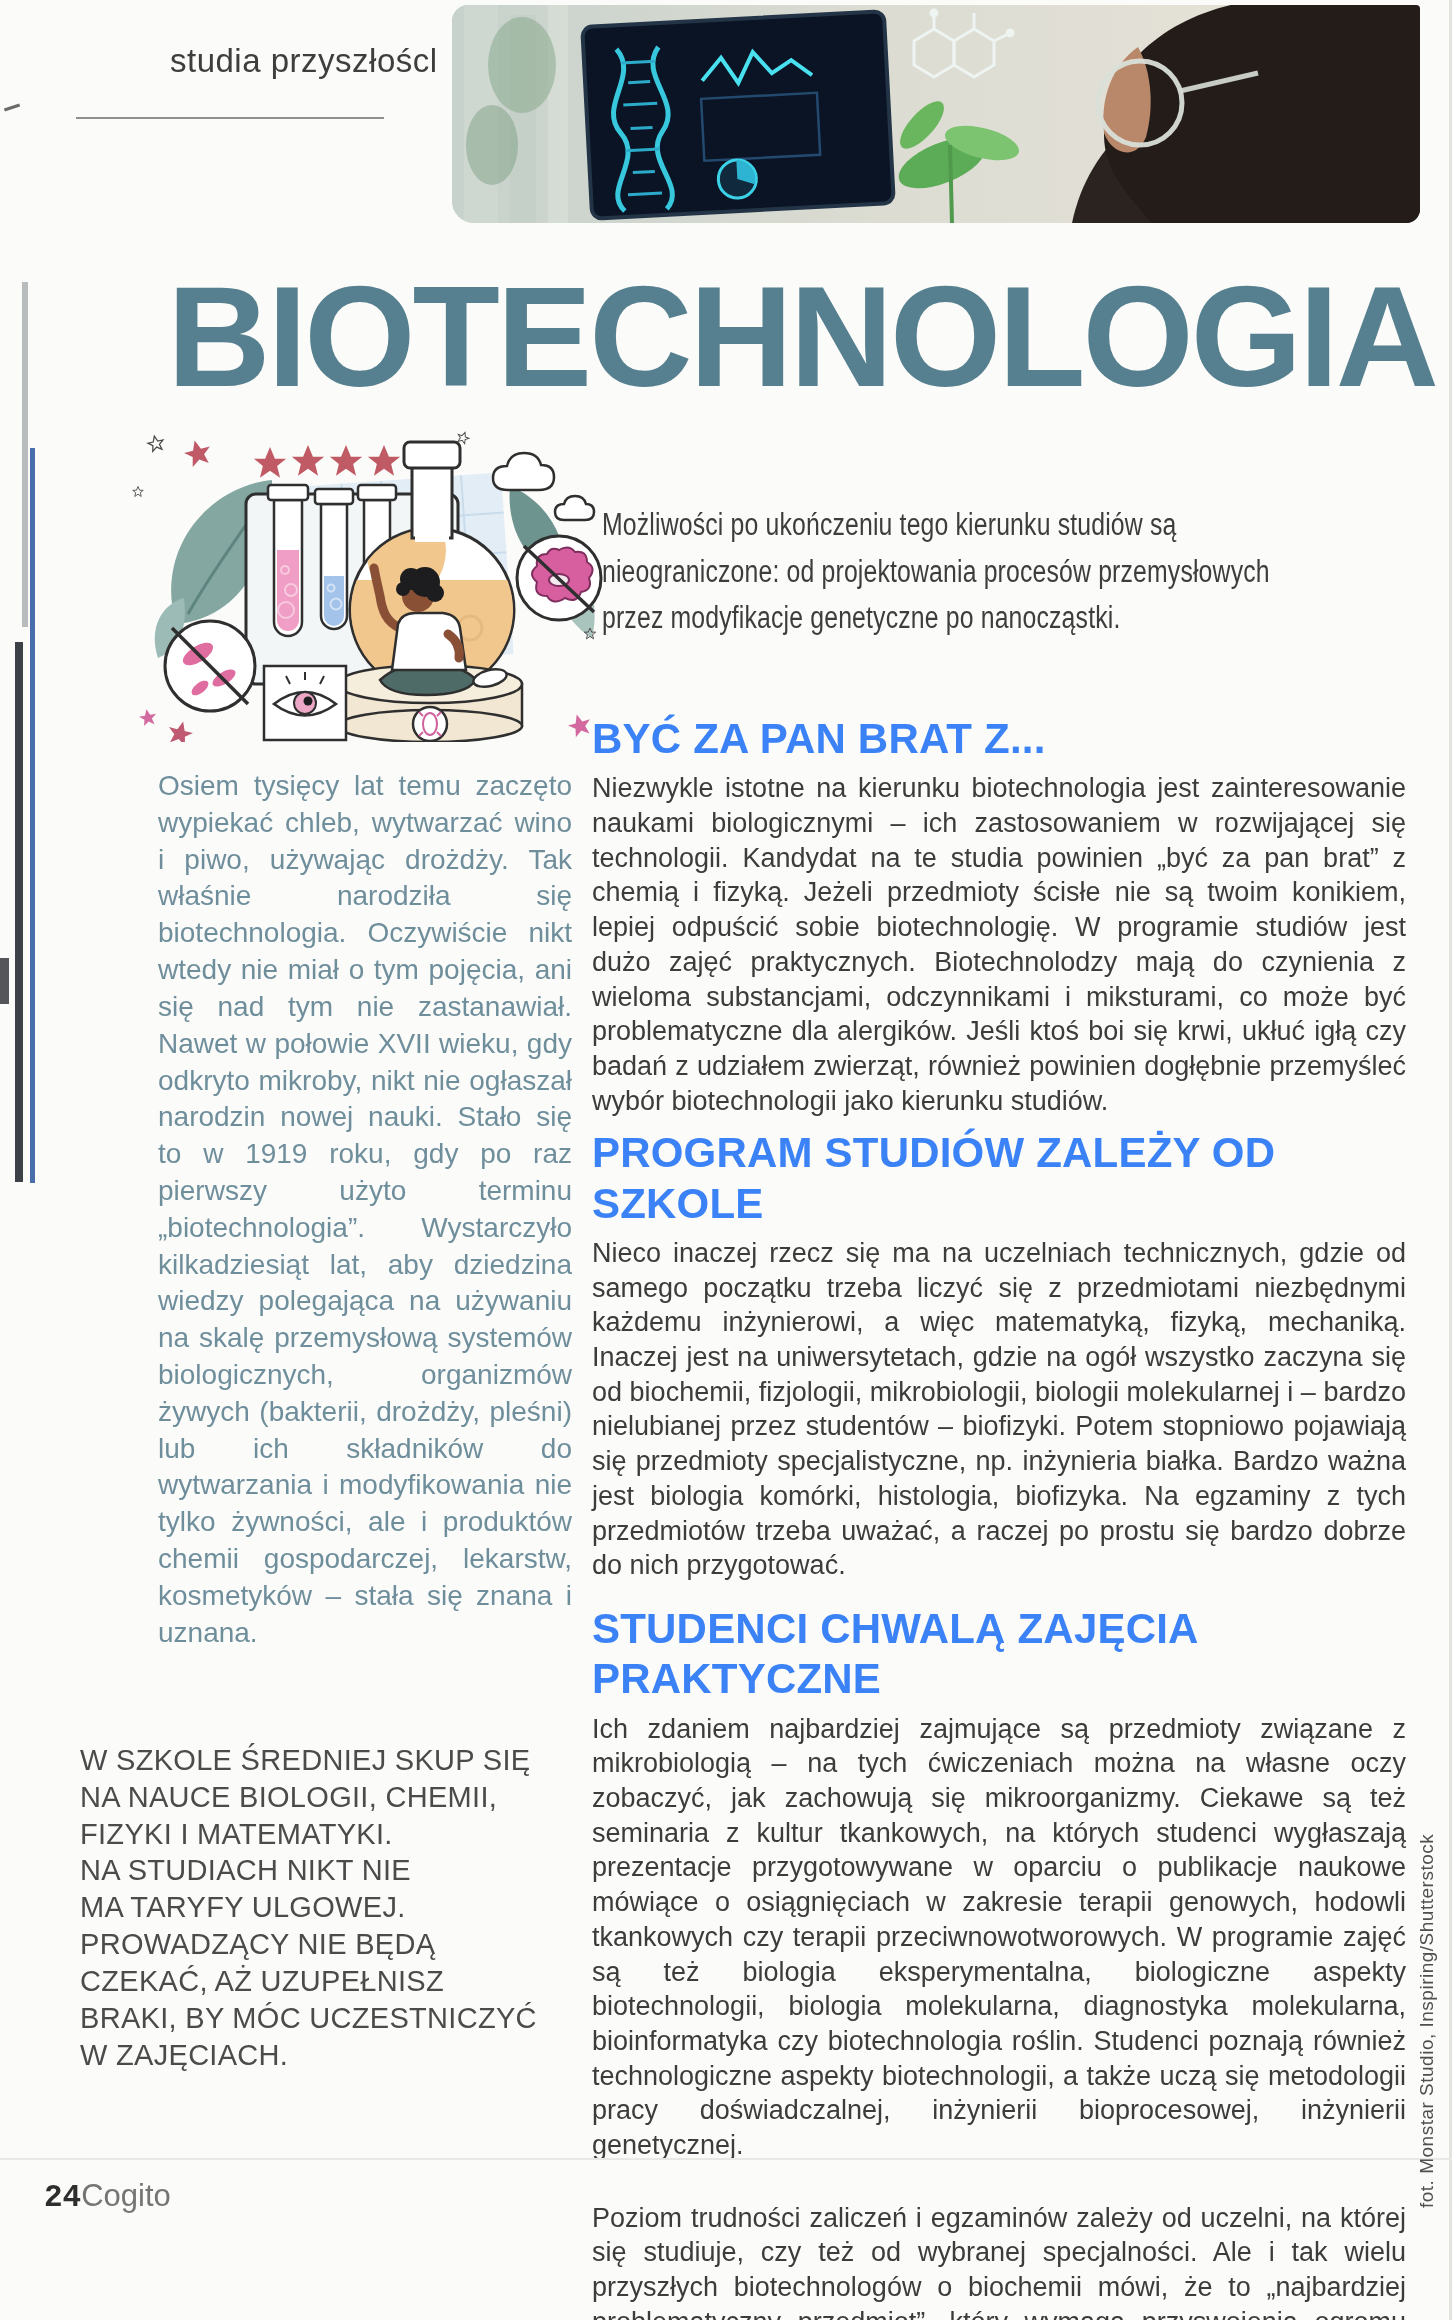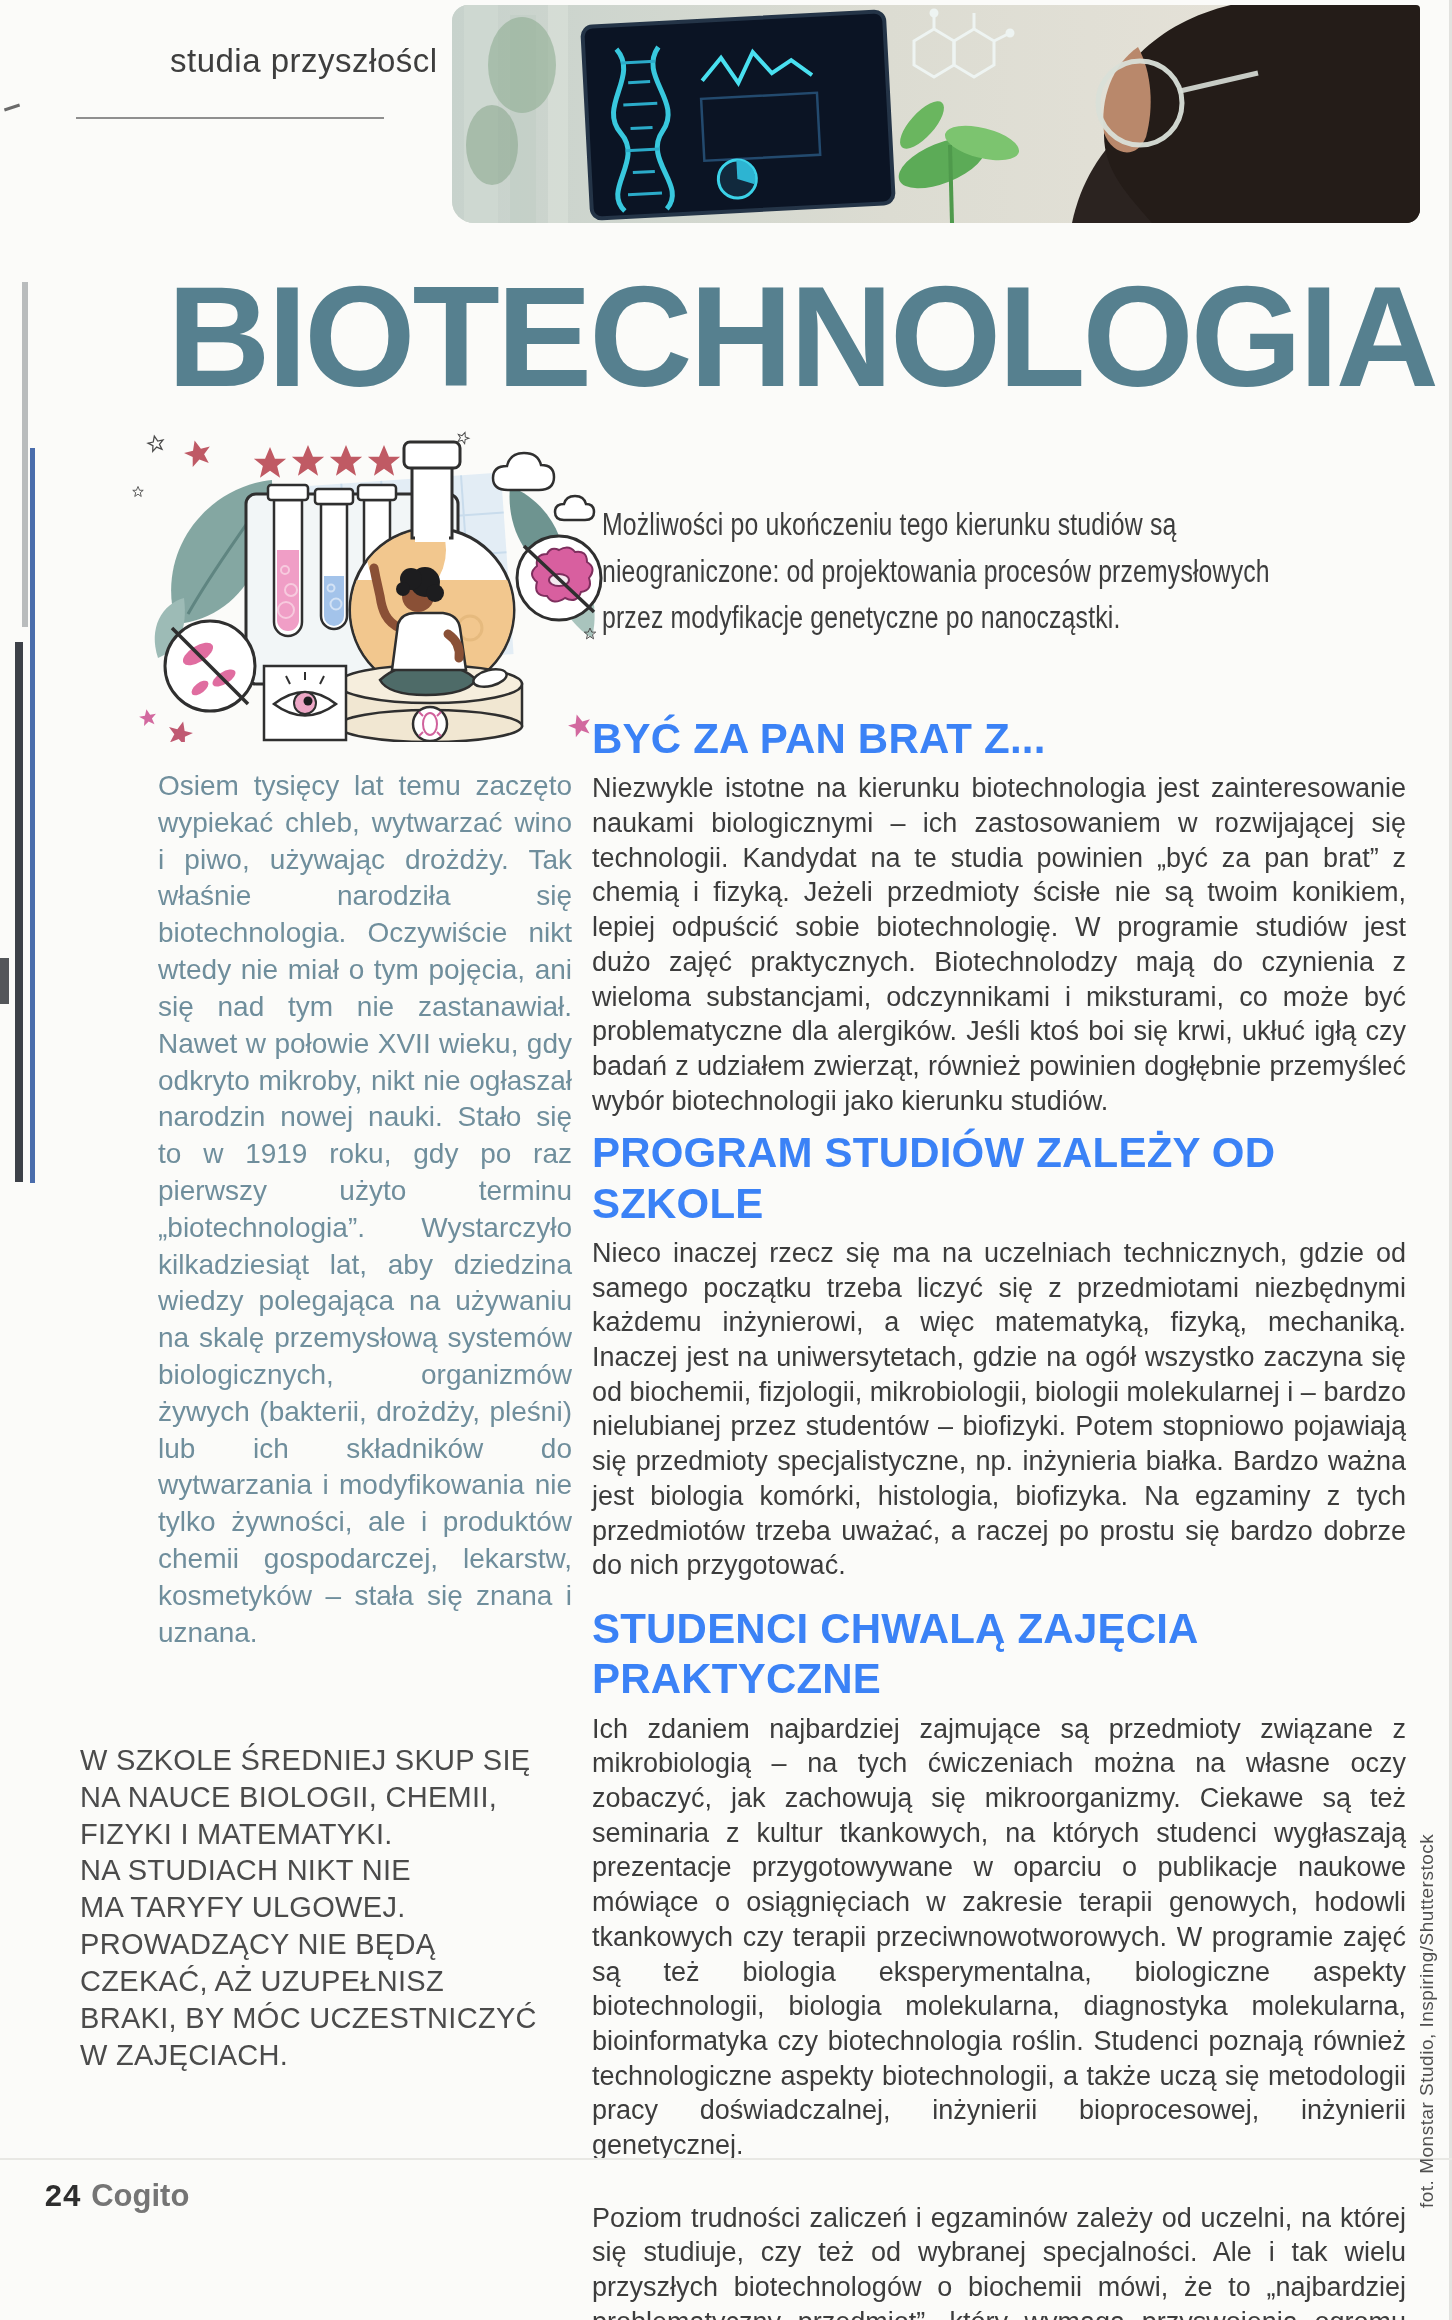--- a/index.html
+++ b/index.html
@@ -55,21 +55,21 @@
   .section.gap-md{margin-top:38px;}
 
   
   .pull-quote{left:80px;top:1742px;width:460px;
               font-size:29px;line-height:1.27;color:#4b4b4b;white-space:pre-line;letter-spacing:.3px;}
 
   
   .footer-rule{left:0;top:2158px;width:1452px;height:2px;background:#e8e8e4;}
   .footer{left:44px;top:2178px;font-size:31px;}
   .footer .page-num{font-weight:bold;color:#2e2e2e;font-family:Liberation Mono, monospace;}
-  .footer .mag{color:#757575;margin-left:10px;font-weight:bold;}
+  .footer .mag{color:#757575;}
 
   
   .credit{left:1416px;top:2208px;transform:rotate(-90deg);transform-origin:0 0;
           font-size:19px;color:#4f4f4f;letter-spacing:.5px;white-space:nowrap;}
 </style>
 </head>
 <body>
 
 <div class="abs artifact-gray"></div>
 <div class="abs artifact-blue"></div>

